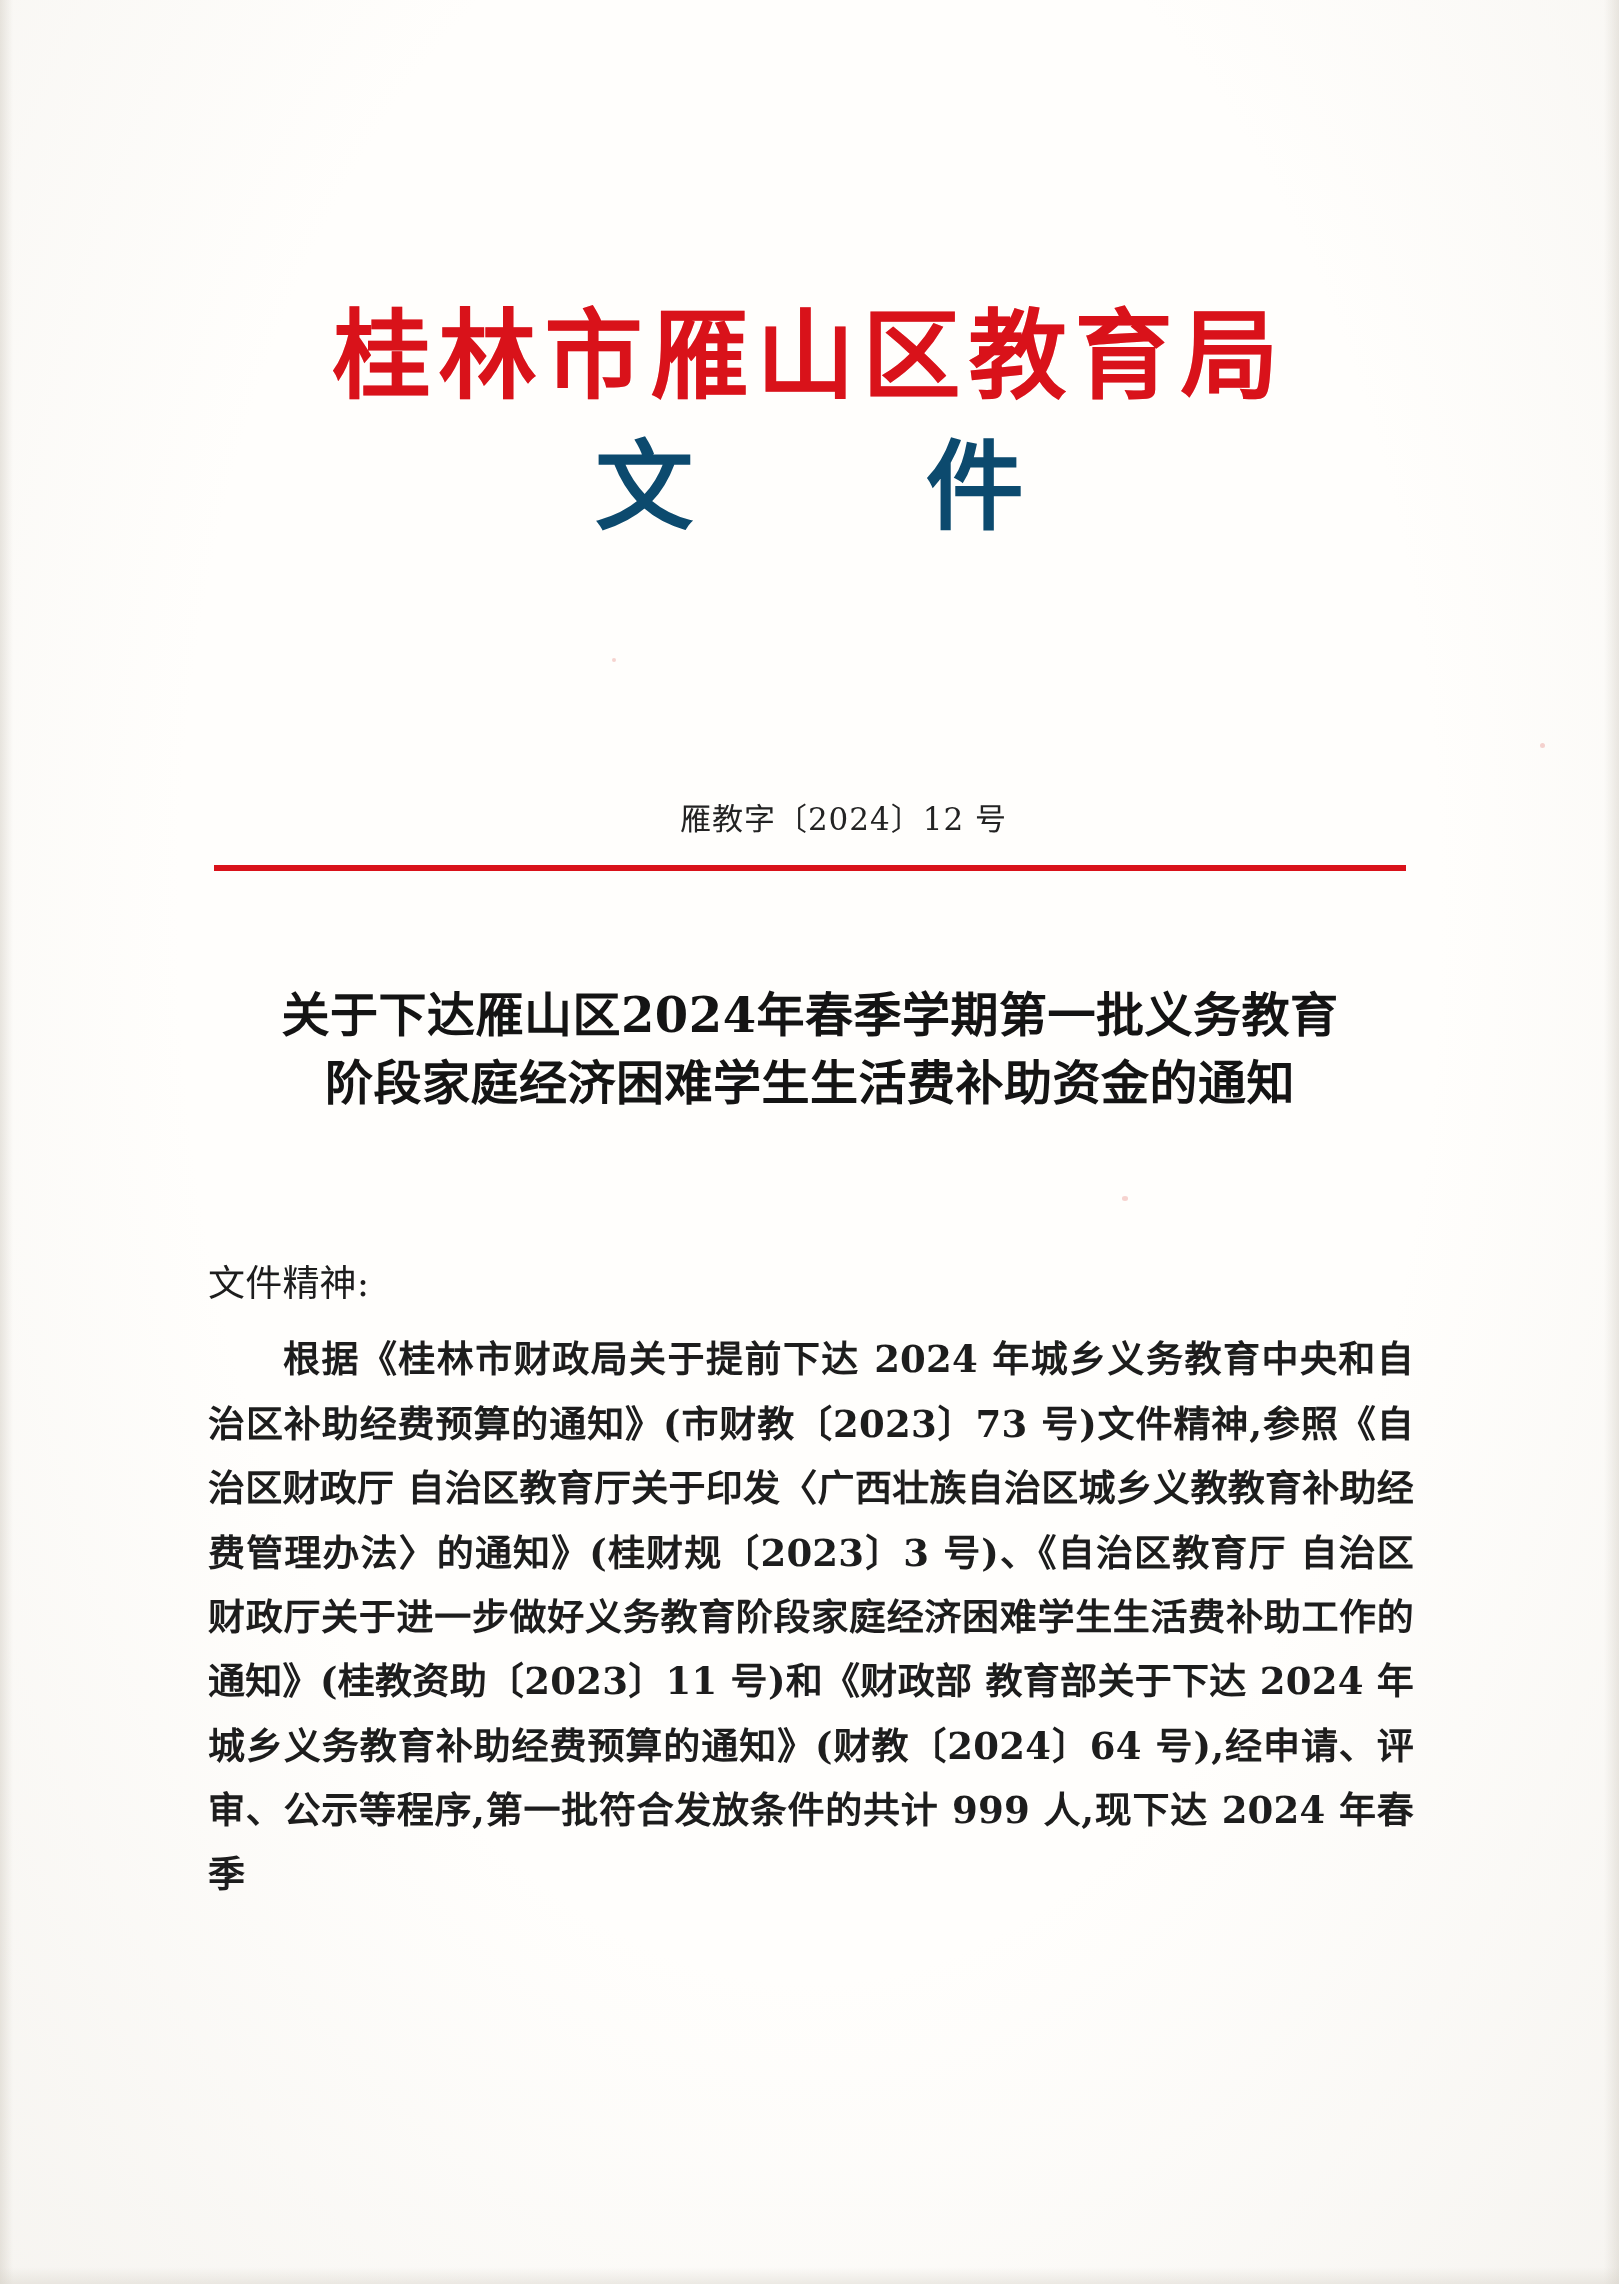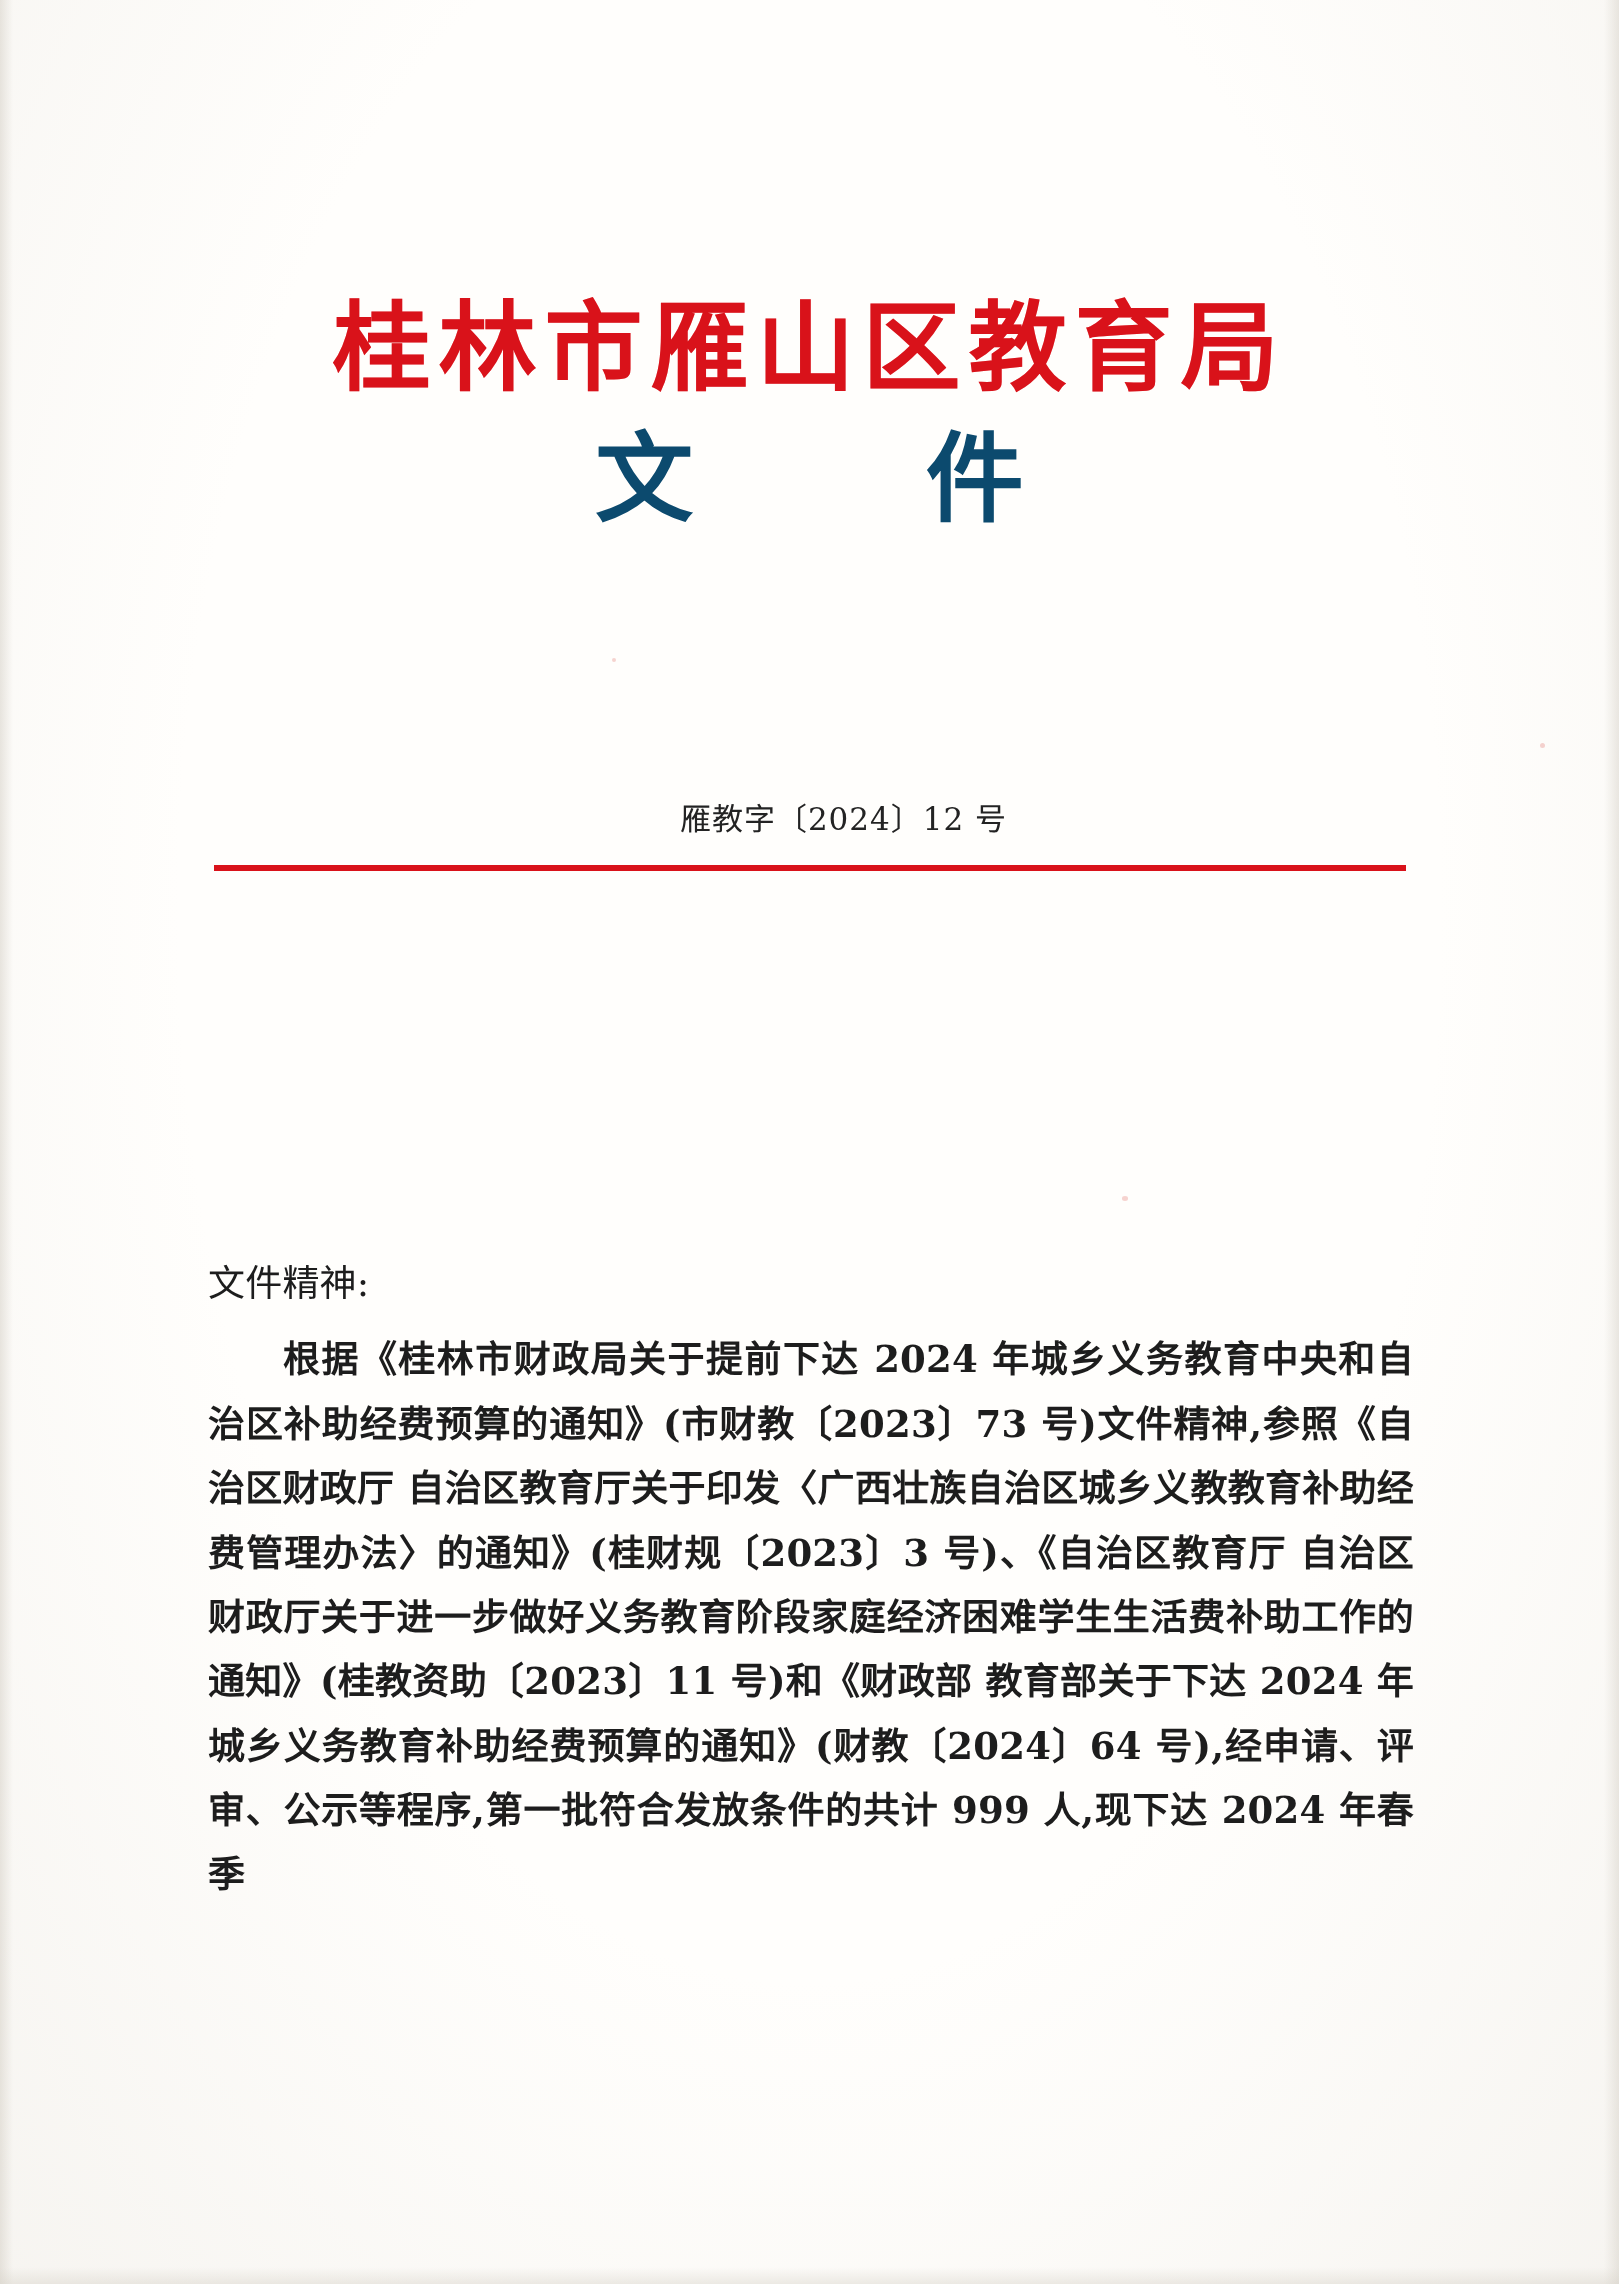--- a/index.html
+++ b/index.html
@@ -54,21 +54,21 @@
     position: absolute;
     left: 0; top: 0;
     width: 100%;
     height: 100%;
   }
 
   
   .masthead {
     position: absolute;
     left: 0;
-    top: 296px;
+    top: 304px;
     width: 100%;
     text-align: center;
   }
   .masthead-line1 {
     font-family: "DejaVu Serif", "Liberation Serif", serif;
     font-weight: 700;
     color: #d9121a;
     font-size: 98px;
     letter-spacing: 8px;
     line-height: 1.06;
@@ -179,20 +179,24 @@
         <span>文</span>
         <span class="sp"></span>
         <span>件</span>
       </div>
     </div>
 
     <div class="doc-number">雁教字〔2024〕12 号</div>
 
     <div class="red-rule"></div>
 
+    <div class="title">
+      <span class="tline">关于下达雁山区2024年春季学期第一批义务教育</span>
+      <span class="tline">阶段家庭经济困难学生生活费补助资金的通知</span>
+    </div>
 
     <div class="body-block">
       <span class="salutation">文件精神:</span>
       <p class="para">根据《桂林市财政局关于提前下达 2024 年城乡义务教育中央和自治区补助经费预算的通知》(市财教〔2023〕73 号)文件精神,参照《自治区财政厅 自治区教育厅关于印发〈广西壮族自治区城乡义教教育补助经费管理办法〉的通知》(桂财规〔2023〕3 号)、《自治区教育厅 自治区财政厅关于进一步做好义务教育阶段家庭经济困难学生生活费补助工作的通知》(桂教资助〔2023〕11 号)和《财政部 教育部关于下达 2024 年城乡义务教育补助经费预算的通知》(财教〔2024〕64 号),经申请、评审、公示等程序,第一批符合发放条件的共计 999 人,现下达 2024 年春季</p>
     </div>
 
     <div class="speck" style="left:1540px; top:743px; width:5px; height:5px;"></div>
     <div class="speck" style="left:1122px; top:1196px; width:6px; height:4.5px;"></div>
     <div class="speck" style="left:612px; top:658px; width:4px; height:4px;"></div>
 

